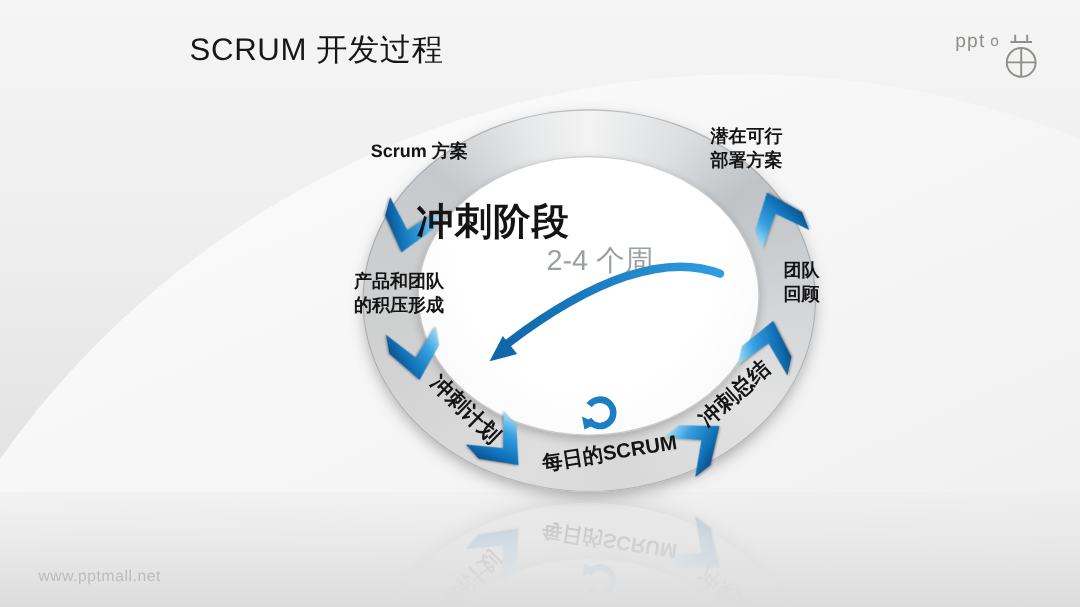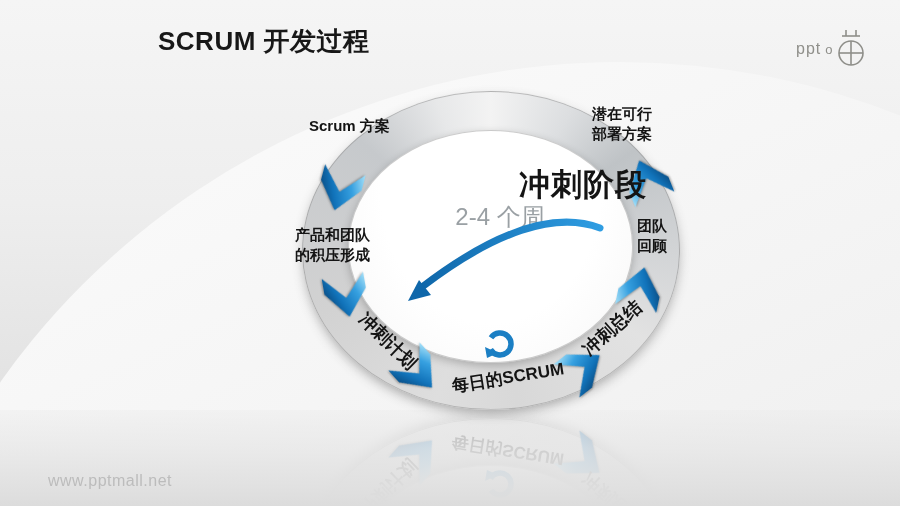--- a/index.html
+++ b/index.html
@@ -4,25 +4,25 @@
 <style>
   html,body{margin:0;padding:0;}
   body{width:900px;height:506px;overflow:hidden;
        font-family:"Liberation Sans","DejaVu Sans",sans-serif;}
   .stage{position:relative;width:900px;height:506px;overflow:hidden;
          background:linear-gradient(180deg,#f5f5f5 0%,#eeeeee 40%,#e3e3e3 75%,#dcdcdc 100%);}
   
   .bg-circle{position:absolute;left:-140px;top:62px;width:1520px;height:1520px;border-radius:50%;
              background:linear-gradient(155deg,#fdfdfd 0%,#f4f4f4 28%,#eaeaea 55%,#dfdfdf 100%);
              z-index:0;}
-  .title{position:absolute;left:158px;top:24px;margin:0;font-size:26px;font-weight:700;
+  .title{position:absolute;left:158px;top:24px;margin:0;font-size:26px;font-weight:400;
          color:#171717;z-index:3;letter-spacing:0.5px;}
   
   .logo{position:absolute;left:796px;top:26px;width:100px;height:46px;z-index:3;
-        display:flex;align-items:center;color:#8f8f8a;}
+        display:flex;align-items:flex-start;color:#8f8f8a;}
   .logo-ppt{font-size:16px;letter-spacing:1px;font-weight:400;}
   .logo-o{font-size:13px;margin-left:4px;}
   .logo-glyph{margin-left:3px;}
 
   
   .diagram{position:absolute;left:270px;top:75px;width:420px;height:340px;z-index:3;}
   .ring-outer{position:absolute;left:32px;top:16px;width:376px;height:317px;border-radius:50%;
       background:#d6d6d6;
       background:conic-gradient(from 0deg,
         #f3f3f3 0deg,#dcdee0 30deg,#bfc3c6 55deg,#d2d4d6 90deg,
@@ -36,38 +36,38 @@
       box-shadow:0 3px 8px rgba(0,0,0,.22);}
   .chev{position:absolute;width:44px;height:48px;filter:drop-shadow(0 1px 1px rgba(0,0,0,.35));}
   .c1{left:48px;top:91px;transform:rotate(105deg);}
   .c2{left:54px;top:197px;transform:rotate(80deg);}
   .c3{left:126px;top:273px;transform:rotate(48deg);}
   .c4{left:291px;top:269px;transform:rotate(-38deg);}
   .c5{left:348px;top:189px;transform:rotate(-78deg);}
   .c6{left:355px;top:81px;transform:rotate(-112deg);}
 
   .lbl{position:absolute;font-weight:700;color:#141414;}
-  .center-title{left:77px;top:89px;width:300px;text-align:right;font-size:31px;letter-spacing:1px;}
+  .center-title{left:77px;top:89px;width:300px;text-align:left;font-size:31px;letter-spacing:1px;}
   .center-sub{left:80px;top:126px;width:300px;text-align:center;font-size:24px;font-weight:400;color:#9aa0a4;}
   .lbl-scrum-plan{left:39px;top:42px;width:120px;text-align:left;font-size:15px;}
   .lbl-deploy{left:322px;top:29px;font-size:15px;line-height:20px;}
   .lbl-backlog{left:25px;top:150px;font-size:15px;line-height:20px;}
-  .lbl-retro{left:352px;top:141px;width:60px;text-align:center;font-size:15px;line-height:20px;}
+  .lbl-retro{left:368px;top:141px;width:60px;text-align:center;font-size:15px;line-height:20px;}
   .lbl-splan{left:73px;top:254px;width:90px;text-align:center;font-size:18px;transform:rotate(44deg);}
   .lbl-daily{left:158px;top:291px;width:160px;text-align:center;font-size:17px;transform:rotate(-9deg);}
   .lbl-sreview{left:297px;top:241px;width:90px;text-align:center;font-size:18px;transform:rotate(-42deg);}
 
   .arrow-svg{position:absolute;left:0;top:0;pointer-events:none;}
   .loop-icon{position:absolute;left:213px;top:252px;}
 
   
   .diagram.reflection{top:413px;transform:scaleY(-1);opacity:.42;z-index:1;filter:blur(.5px);}
   .refl-fade{position:absolute;left:0;top:410px;width:900px;height:96px;z-index:2;
      background:linear-gradient(180deg,rgba(234,234,234,.35) 0%,rgba(230,230,230,.72) 40%,rgba(224,224,224,.95) 80%,#dcdcdc 100%);}
-  .watermark{position:absolute;left:48px;top:472px;font-size:16px;color:#bcbcbc;z-index:4;letter-spacing:.5px;}
+  .watermark{position:absolute;left:32px;top:472px;font-size:13px;color:#bcbcbc;z-index:4;letter-spacing:.5px;}
 </style>
 </head>
 <body>
 
 <div class="stage">
   <div class="bg-circle"></div>
 
   <h1 class="title">SCRUM 开发过程</h1>
 
   <div class="logo">

